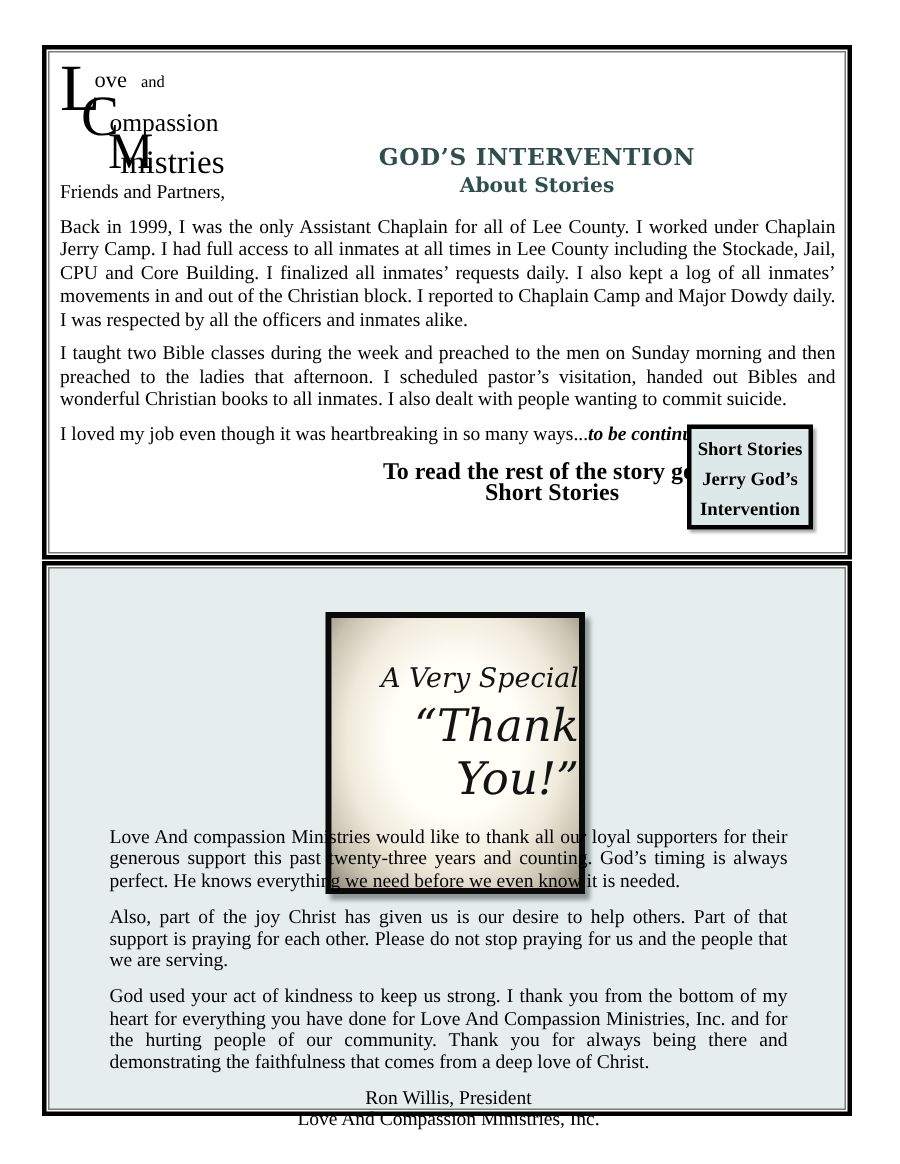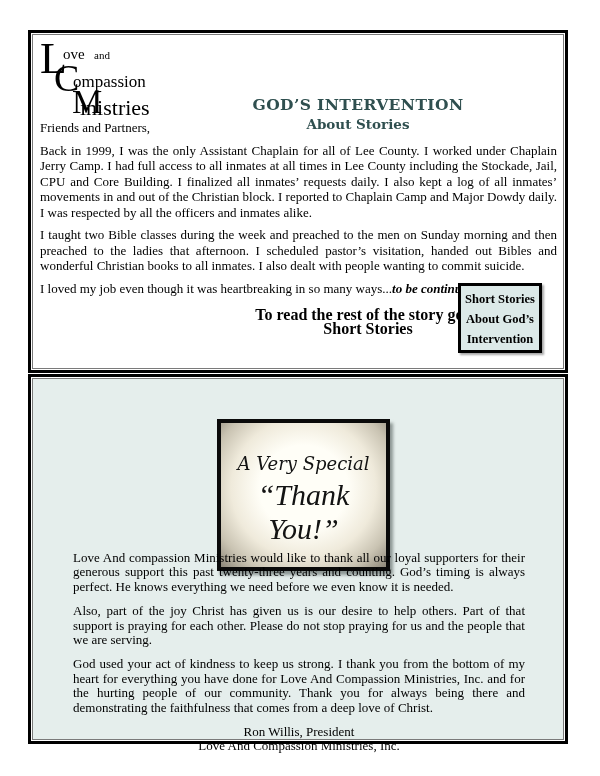--- a/index.html
+++ b/index.html
@@ -76,32 +76,32 @@
     background:#dce9e8;
     border:3px solid #000;
     box-shadow:2px 2px 2px rgba(0,0,0,0.35);
     text-align:center;
     font-weight:bold; font-size:12.5px; line-height:20px;
     padding-top:3px;
   }
 
   
   .ty-card {
-    position:absolute; left:184px; top:40px;
-    width:173px; height:152px;
+    position:absolute; left:184px; top:29px;
+    width:173px; height:188px;
     border:4px solid #0a0a0a;
     background:radial-gradient(ellipse at 50% 45%, #fffef7 38%, #efeadb 62%, #c9c3b2 82%, #8d8779 100%);
     box-shadow:3px 4px 3px rgba(70,80,76,0.55);
-    text-align:center;
+    text-align:right;
     font-family:"DejaVu Serif", serif;
     font-style:italic;
     color:#131313;
   }
   .ty-line1 { margin-top:30px; font-size:18px; }
-  .ty-line2 { margin-top:4px; font-size:30px;font-family:Liberation Serif, serif; }
+  .ty-line2 { margin-top:4px; font-size:30px; }
 
   
   .thanks-body {
     position:absolute; left:40px; right:38px; top:172px;
     font-size:13px; line-height:14.4px;
   }
   .thanks-body p { text-align:justify; margin-bottom:10px; }
   .sig div { text-align:center; }
 </style>
 </head>
@@ -134,21 +134,21 @@
         <p class="no-justify"><span>I loved my job even though it was heartbreaking in so many ways...</span><span class="bi">to be continued.</span></p>
       </div>
 
       <div class="cta">
         <div>To read the rest of the story go to</div>
         <div>Short Stories</div>
       </div>
 
       <div class="ss-box">
         <div>Short Stories</div>
-        <div>About God’s</div>
+        <div>Jerry God’s</div>
         <div>Intervention</div>
       </div>
 
     </div>
   </section>
 
   <section class="frame frame-bottom">
     <div class="frame-inner">
 
       <div class="ty-card">

